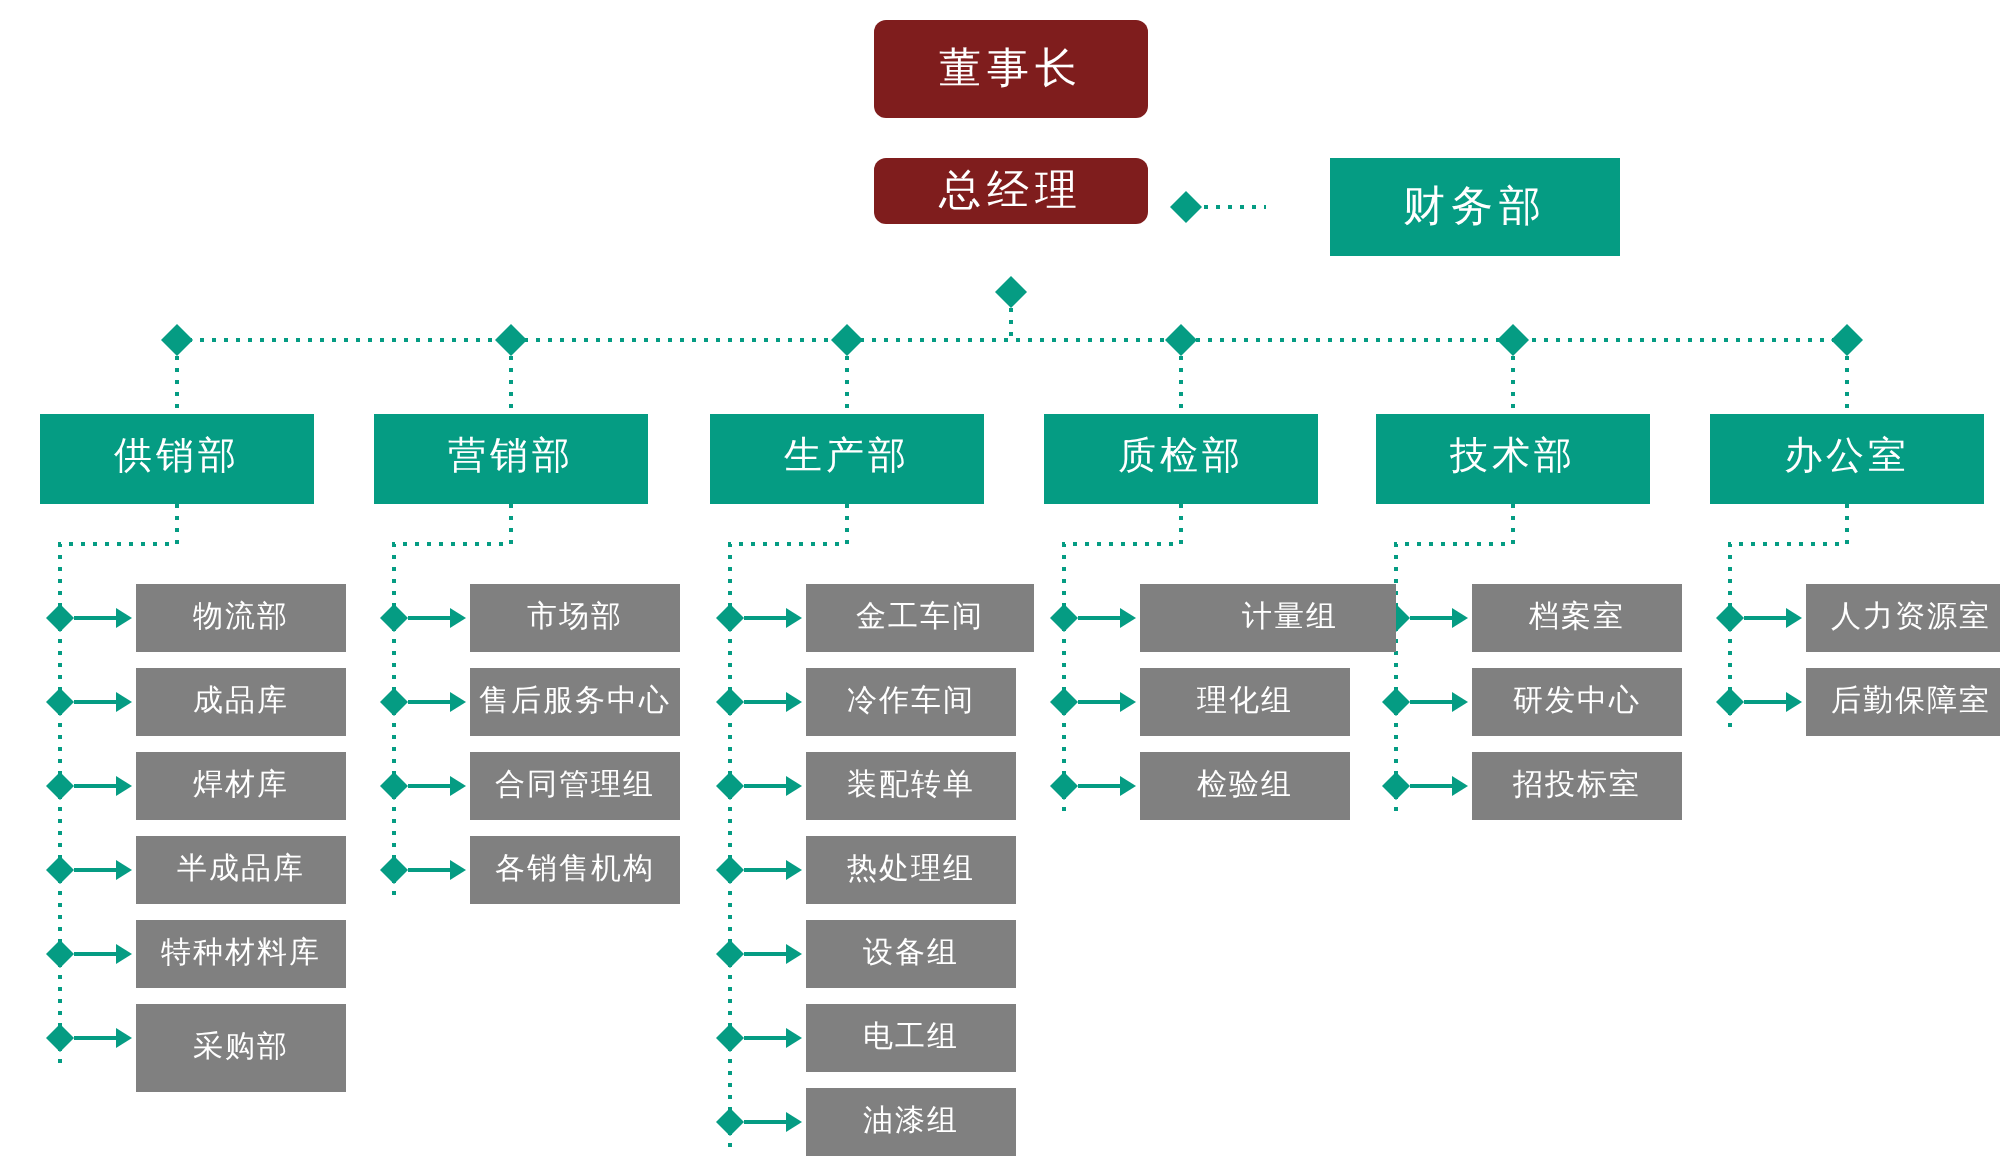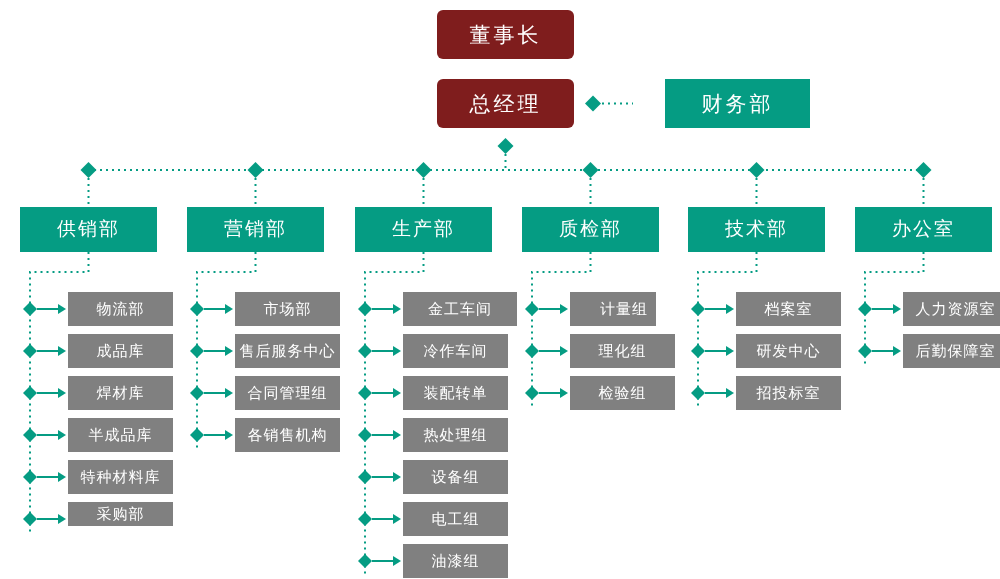--- a/index.html
+++ b/index.html
@@ -212,21 +212,21 @@
       <polygon points="865,344 872,351 865,358 858,351" fill="#059c83"></polygon>
       <g>
         <line x1="872" y1="351" x2="895" y2="351" stroke="#059c83" stroke-width="2"></line>
         <polygon points="901,351 893,346 893,356" fill="#059c83"></polygon>
       </g>
     </svg>
   <div id="node-layer">
       <div class="node node-exec" style="left: 437px; top: 10px; width: 137px; height: 49px;">
         <span>董事长</span>
       </div>
-      <div class="node node-exec" style="left: 437px; top: 79px; width: 137px; height: 49px; text-align: right;">
+      <div class="node node-exec" style="left: 437px; top: 79px; width: 137px; height: 33px; text-align: right;">
         <span>总经理</span>
       </div>
       <div class="node node-finance" style="left: 633px; top: 79px; width: 145px; height: 49px;">
         <span>财务部</span>
       </div>
       <div class="node node-dept" style="left: 20px; top: 207px; width: 137px; height: 45px;">
         <span>供销部</span>
       </div>
       <div class="node node-sub" style="left: 68px; top: 292px; width: 105px; height: 34px;">
         <span>物流部</span>
@@ -236,21 +236,21 @@
       </div>
       <div class="node node-sub" style="left: 68px; top: 376px; width: 105px; height: 34px;">
         <span>焊材库</span>
       </div>
       <div class="node node-sub" style="left: 68px; top: 418px; width: 105px; height: 34px;">
         <span>半成品库</span>
       </div>
       <div class="node node-sub" style="left: 68px; top: 460px; width: 105px; height: 34px;">
         <span>特种材料库</span>
       </div>
-      <div class="node node-sub" style="left: 68px; top: 502px; width: 105px; height: 24px; text-align: right;">
+      <div class="node node-sub" style="left: 68px; top: 502px; width: 105px; height: 44px; text-align: right;">
         <span>采购部</span>
       </div>
       <div class="node node-dept" style="left: 187px; top: 207px; width: 137px; height: 45px;">
         <span>营销部</span>
       </div>
       <div class="node node-sub" style="left: 235px; top: 292px; width: 105px; height: 34px;">
         <span>市场部</span>
       </div>
       <div class="node node-sub" style="left: 235px; top: 334px; width: 105px; height: 34px;">
         <span>售后服务中心</span>
@@ -281,21 +281,21 @@
       </div>
       <div class="node node-sub" style="left: 403px; top: 502px; width: 105px; height: 34px;">
         <span>电工组</span>
       </div>
       <div class="node node-sub" style="left: 403px; top: 544px; width: 105px; height: 34px;">
         <span>油漆组</span>
       </div>
       <div class="node node-dept" style="left: 522px; top: 207px; width: 137px; height: 45px;">
         <span>质检部</span>
       </div>
-      <div class="node node-sub" style="left: 570px; top: 292px; width: 86px; height: 34px; padding-left: 22px;">
+      <div class="node node-sub" style="left: 570px; top: 292px; width: 128px; height: 34px; padding-left: 22px;">
         <span>计量组</span>
       </div>
       <div class="node node-sub" style="left: 570px; top: 334px; width: 105px; height: 34px;">
         <span>理化组</span>
       </div>
       <div class="node node-sub" style="left: 570px; top: 376px; width: 105px; height: 34px;">
         <span>检验组</span>
       </div>
       <div class="node node-dept" style="left: 688px; top: 207px; width: 137px; height: 45px;">
         <span>技术部</span>

